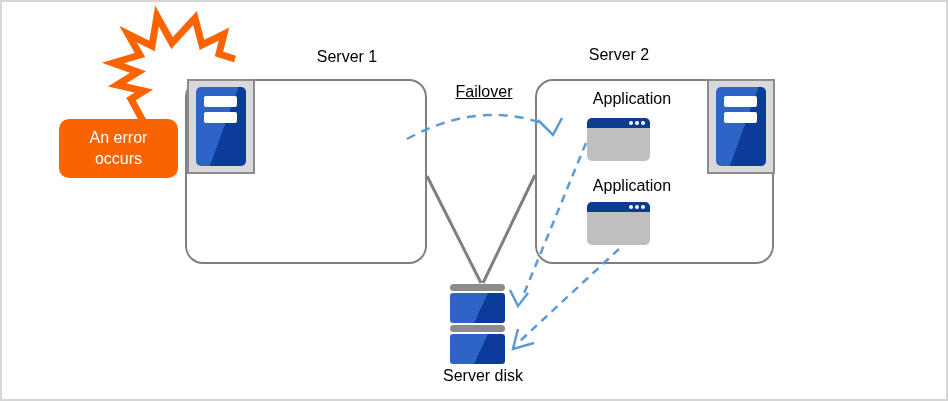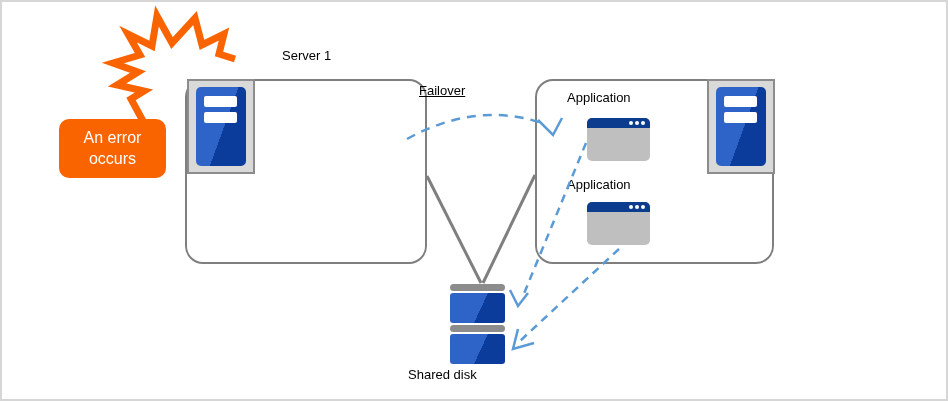--- a/index.html
+++ b/index.html
@@ -1,38 +1,38 @@
 <!DOCTYPE html>
 <html><head>
 <meta charset="utf-8">
 <style>
   html,body { margin:0; padding:0; background:#fff; }
   .canvas {
     position:relative; width:948px; height:401px; box-sizing:border-box;
     background:#ffffff; border:2px solid #d6d6d6; overflow:hidden;
     font-family:"Liberation Sans", sans-serif; color:#000;
   }
-  .label { position:absolute; font-size:13px; text-align:left; white-space:nowrap; }
+  .label { position:absolute; font-size:16px; text-align:center; white-space:nowrap; }
 
   .server-box {
     position:absolute; background:#ffffff; border:2.5px solid #7f7f7f;
     border-radius:18px; box-sizing:border-box;
   }
   #server1-box { left:183px; top:77px; width:242px; height:185px; }
   #server2-box { left:533px; top:77px; width:239px; height:185px; }
 
   #server1-label { left:280px; top:46px; width:130px; }
   #server2-label { left:552px; top:44px; width:130px; }
   #failover-label { left:417px; top:81px; width:130px;text-decoration:underline; }
   #app1-label { left:565px; top:88px; width:130px; }
   #app2-label { left:565px; top:175px; width:130px; }
   #disk-label  { left:406px; top:365px; width:150px; }
 
   .error-box {
-    position:absolute; left:57px; top:117px; width:107px; height:59px;
+    position:absolute; left:57px; top:117px; width:119px; height:59px;
     background:#fa6400; border-radius:10px; color:#fff; font-size:16px;
     line-height:1.3; display:flex; align-items:center; justify-content:center;
     text-align:center; padding:0 12px; box-sizing:border-box;
   }
 
   .server-icon {
     position:absolute; width:68px; height:95px; box-sizing:border-box;
     background:#d9d9d9; border:2px solid #8c8c8c;
   }
   #server1-icon { left:185px; top:77px; }
@@ -70,24 +70,25 @@
 </style>
 </head>
 <body>
 
 <div class="canvas">
 
   <div class="server-box" id="server1-box"></div>
   <div class="server-box" id="server2-box"></div>
 
   <div class="label" id="server1-label">Server 1</div>
+  <div class="label" id="server2-label">Server 2</div>
   <div class="label" id="failover-label">Failover</div>
   <div class="label" id="app1-label">Application</div>
   <div class="label" id="app2-label">Application</div>
-  <div class="label" id="disk-label">Shared disk</div>
+  <div class="label" id="disk-label">Server disk</div>
 
   <div class="error-box">
     <span>An error occurs</span>
   </div>
 
   <div class="server-icon" id="server1-icon">
     <div class="tower">
       <div class="bar bar1"></div>
       <div class="bar bar2"></div>
     </div>

